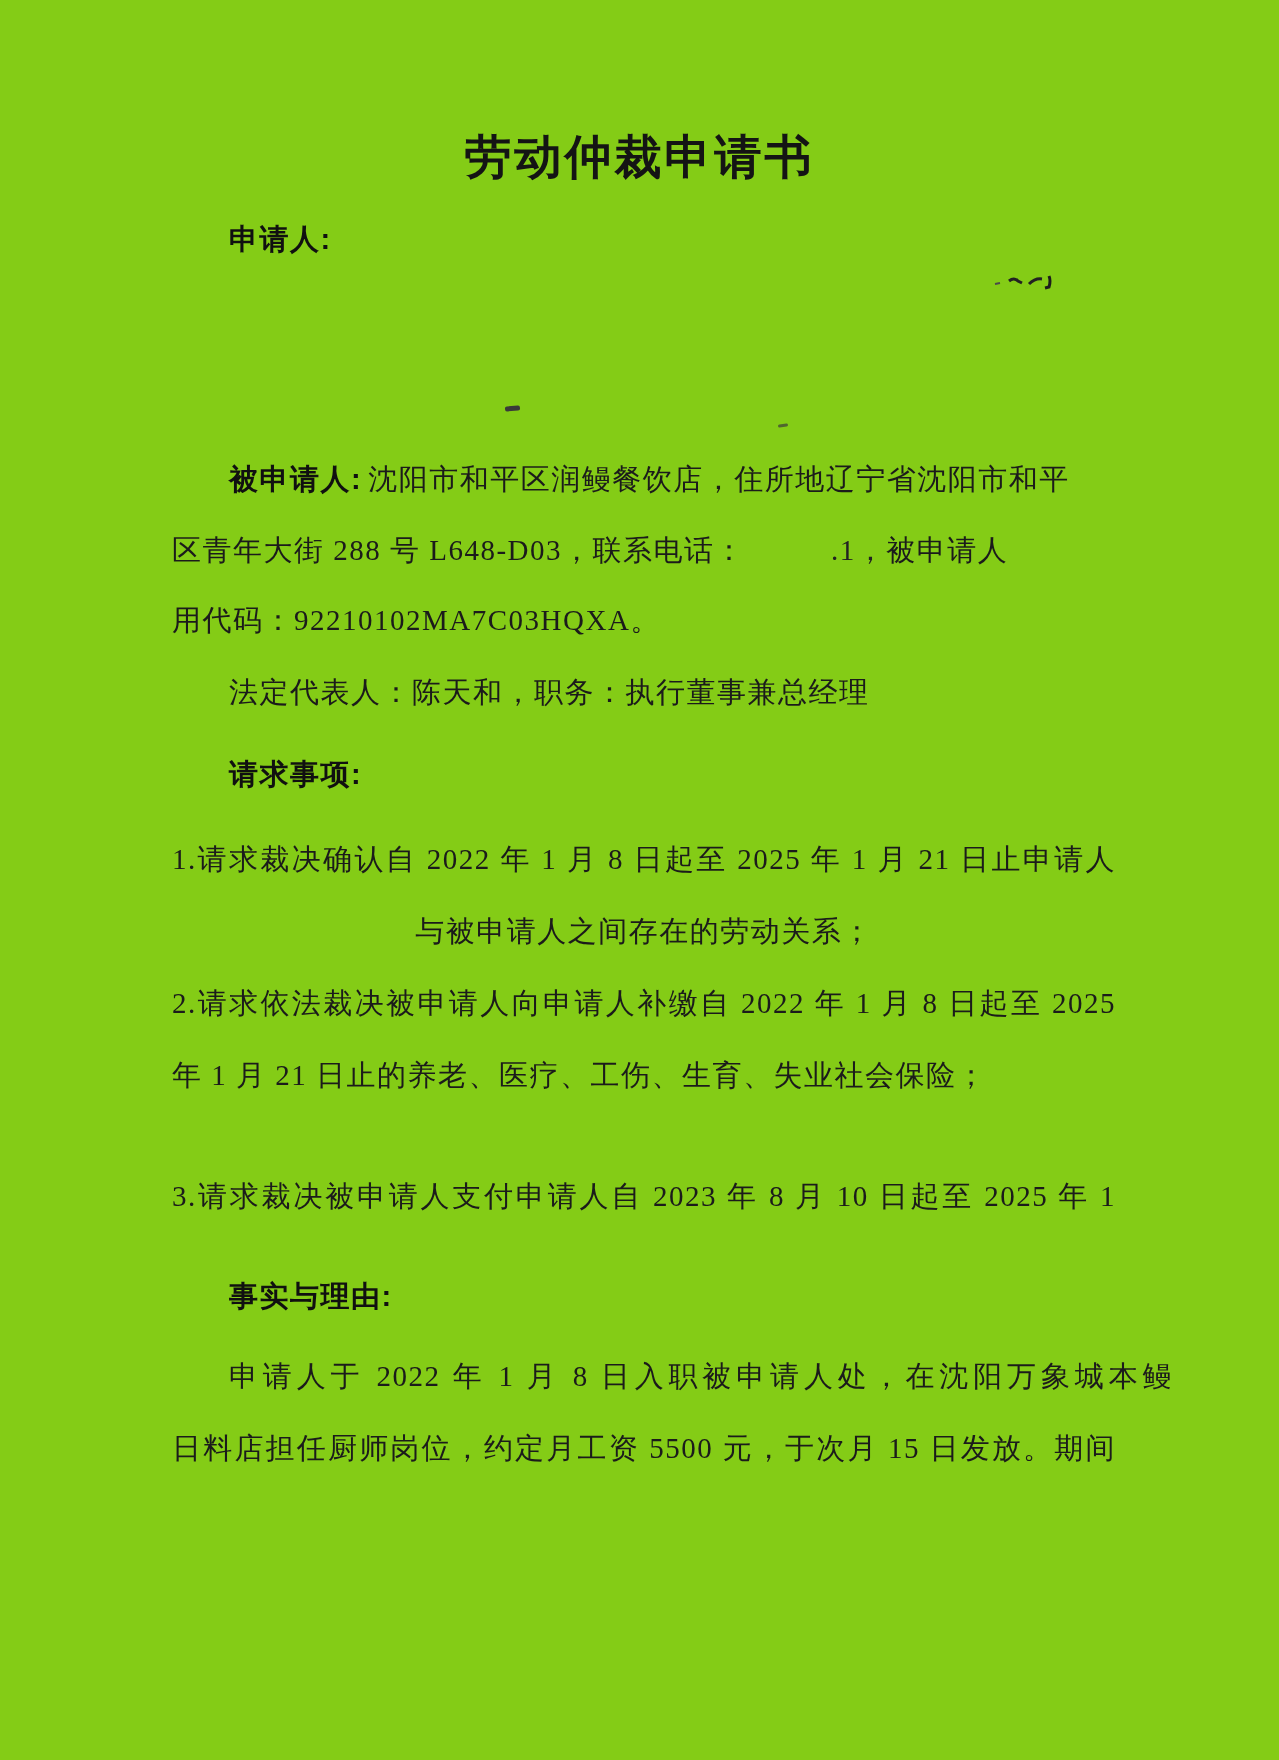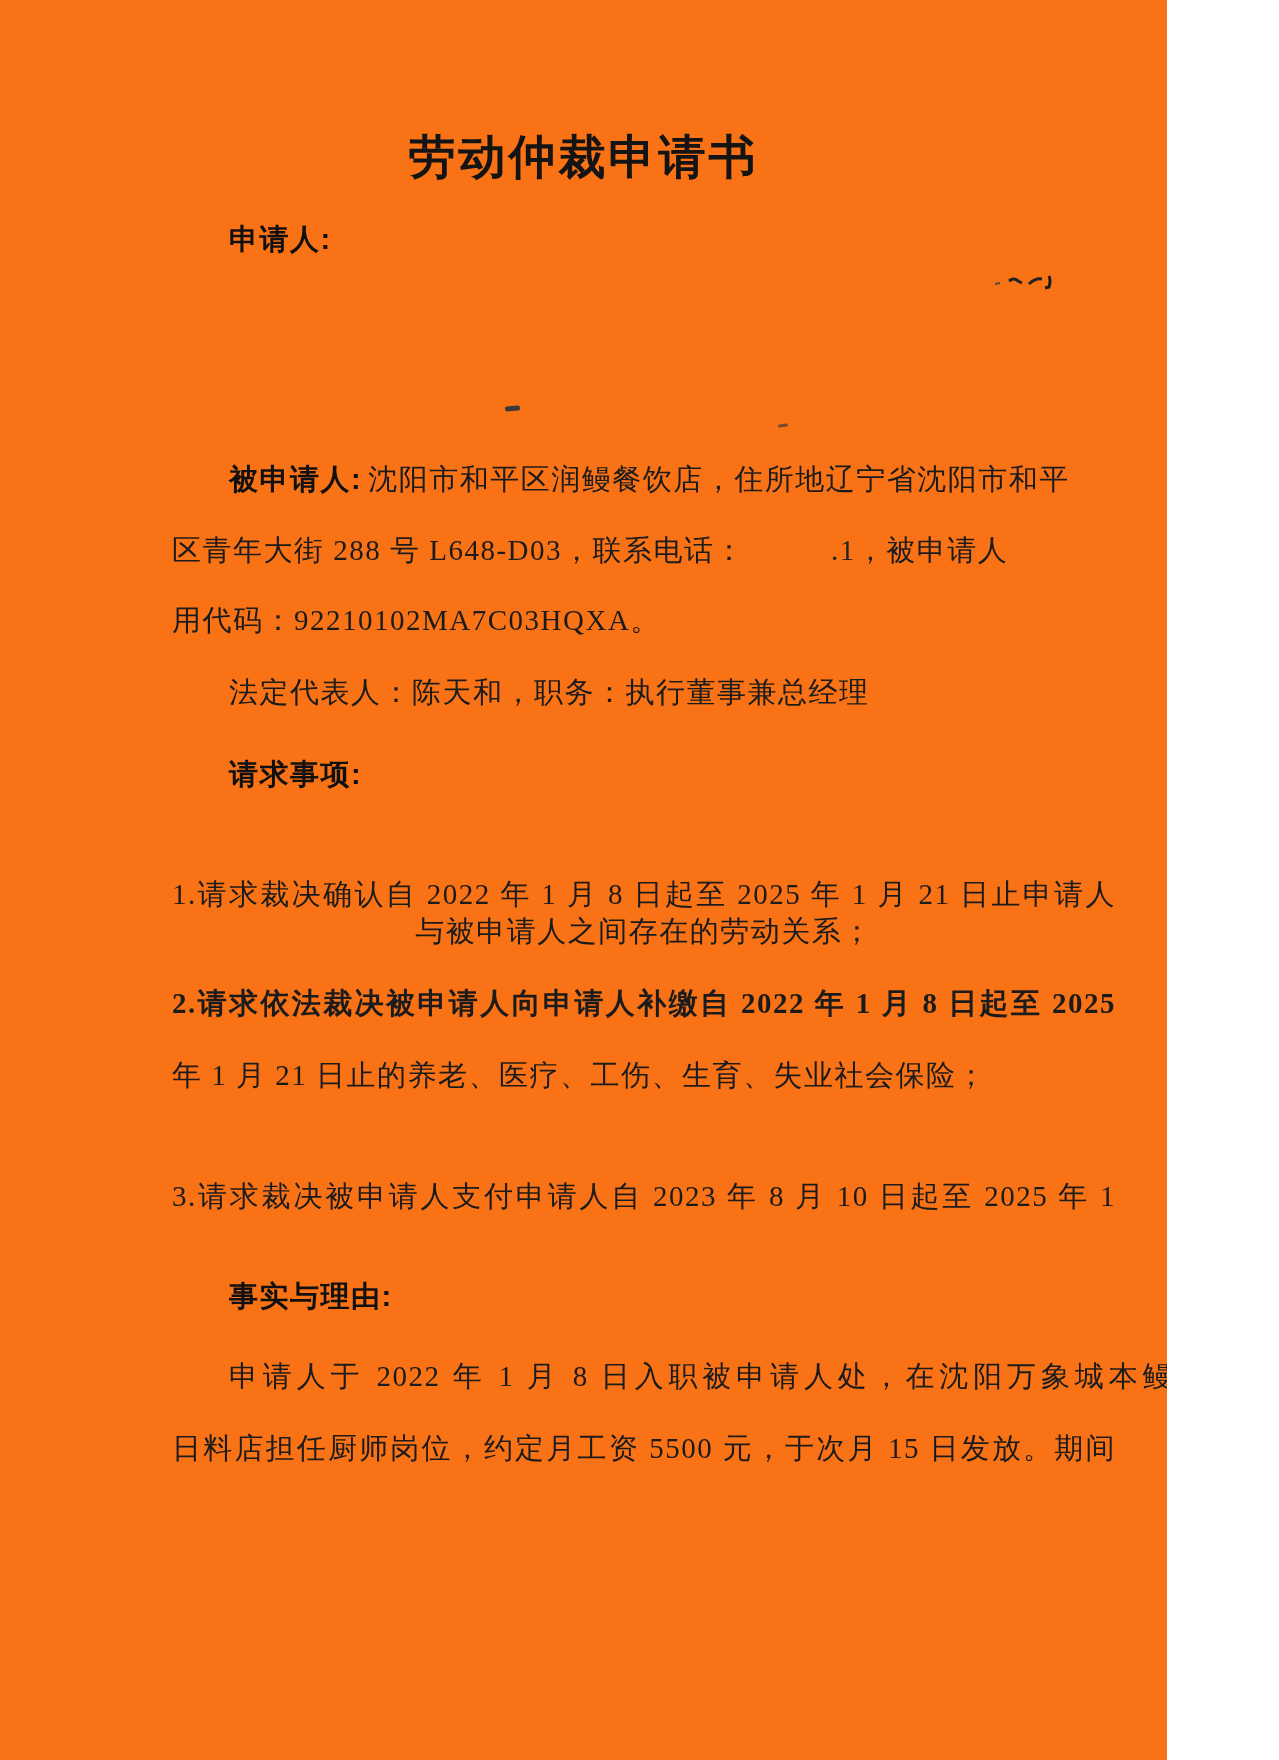--- a/index.html
+++ b/index.html
@@ -2,23 +2,23 @@
 <html><head>
 <meta charset="utf-8">
 <style>
   html, body {
     margin: 0;
     padding: 0;
     background: #ffffff;
   }
   .page {
     position: relative;
-    width: 1167px;
+    width: 1279px;
     height: 1760px;
-    background: #f97316;
+    background: #84cc16;
     overflow: hidden;
     font-family: "Liberation Serif", "DejaVu Serif", serif;
     color: #1b1b1b;
   }
   .doc-title {
     position: absolute;
     top: 126px;
     left: 0;
     width: 100%;
     text-align: center;
@@ -95,24 +95,24 @@
   </div>
   <div class="line" style="top:531px;">
     <span>区青年大街 288 号 L648-D03，联系电话：</span><span class="phone-gap"></span><span class="remnant">.1，</span><span>被申请人</span>
   </div>
   <div class="line" style="top:601px;">用代码：92210102MA7C03HQXA。</div>
 
   <div class="line indent" style="top:673px;">法定代表人：陈天和，职务：执行董事兼总经理</div>
 
   <div class="line indent hd" style="top:755px;">请求事项:</div>
 
-  <div class="line fill" style="top:875px;">1.请求裁决确认自 2022 年 1 月 8 日起至 2025 年 1 月 21 日止申请人</div>
+  <div class="line fill" style="top:840px;">1.请求裁决确认自 2022 年 1 月 8 日起至 2025 年 1 月 21 日止申请人</div>
   <div class="line" style="top:912px;text-align:center;">与被申请人之间存在的劳动关系；</div>
 
-  <div class="line fill" style="top:984px;font-weight:bold;">2.请求依法裁决被申请人向申请人补缴自 2022 年 1 月 8 日起至 2025</div>
+  <div class="line fill" style="top:984px;">2.请求依法裁决被申请人向申请人补缴自 2022 年 1 月 8 日起至 2025</div>
   <div class="line" style="top:1056px;">年 1 月 21 日止的养老、医疗、工伤、生育、失业社会保险；</div>
 
   <div class="line fill" style="top:1177px;">3.请求裁决被申请人支付申请人自 2023 年 8 月 10 日起至 2025 年 1</div>
 
   <div class="line indent hd" style="top:1277px;">事实与理由:</div>
 
   <div class="line indent fill" style="top:1357px;">申请人于 2022 年 1 月 8 日入职被申请人处，在沈阳万象城本鳗</div>
   <div class="line fill" style="top:1429px;">日料店担任厨师岗位，约定月工资 5500 元，于次月 15 日发放。期间</div>
 
 </div>

